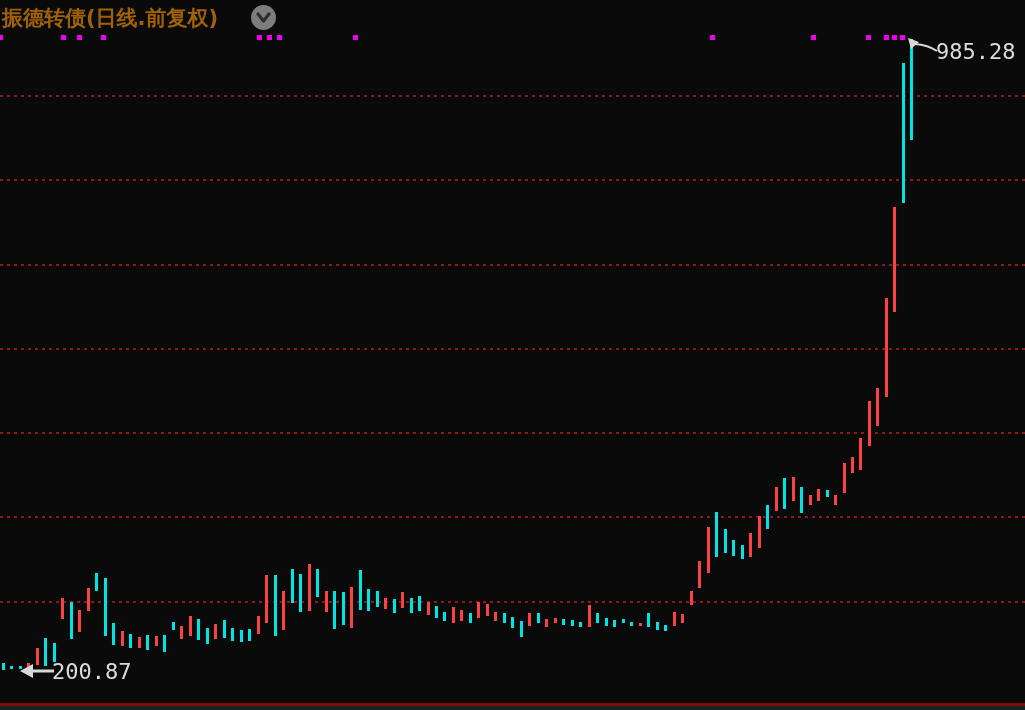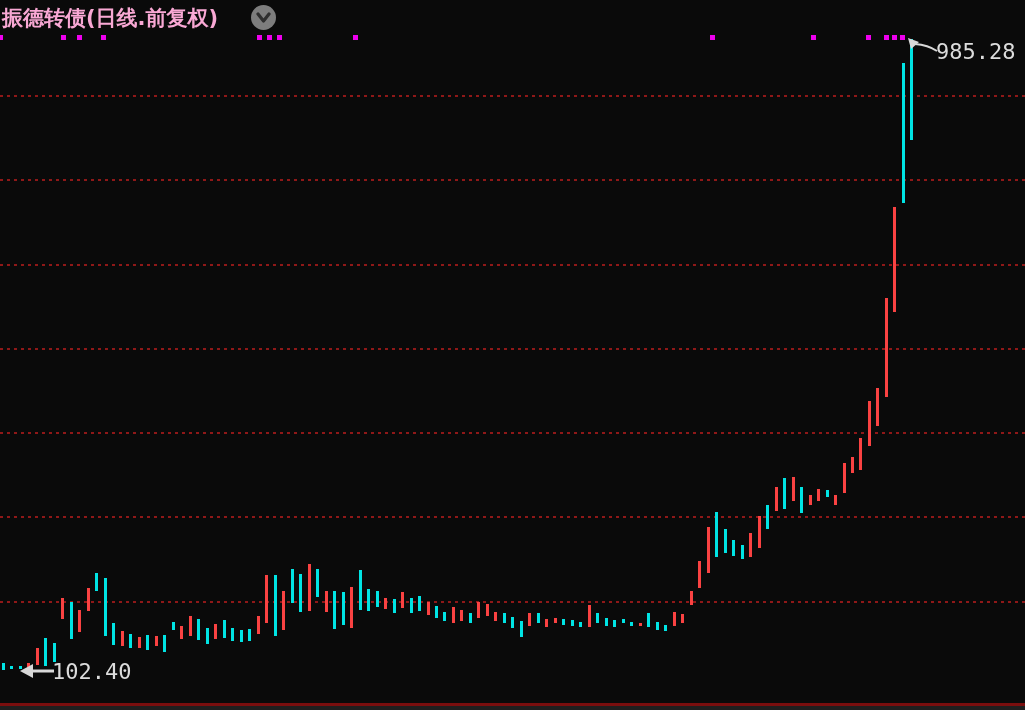--- a/index.html
+++ b/index.html
@@ -2,21 +2,21 @@
 <html><head>
 <meta charset="utf-8">
 <style>
   html,body{margin:0;padding:0;background:#000;}
   .screen{
     position:relative;width:1025px;height:710px;background:#0a0a0a;
     overflow:hidden;font-family:"DejaVu Sans",sans-serif;
   }
   .titlebar{position:absolute;left:0;top:0;width:100%;height:34px;z-index:30;}
   .chart-title{
-    position:absolute;left:2px;top:4px;color:#f9a8d4;font-size:21px;
+    position:absolute;left:2px;top:4px;color:#a16207;font-size:21px;
     font-weight:700;letter-spacing:0px;white-space:nowrap;
   }
   .dd-btn{
     position:absolute;left:251px;top:5px;width:25px;height:25px;border:none;
     border-radius:50%;background:#7d7d7d;cursor:pointer;padding:0;
     display:flex;align-items:center;justify-content:center;
   }
   .chart{position:absolute;left:0;top:0;width:1025px;height:710px;}
   .gridline{
     position:absolute;left:0;width:100%;height:2px;
@@ -191,17 +191,17 @@
     </svg>
   </span>
   <span class="px-label high-label">985.28</span>
 
   <span class="arrow low-arrow">
     <svg width="34" height="16" viewBox="0 0 34 16">
       <line x1="10" y1="8" x2="34" y2="8" stroke="#d8d8d8" stroke-width="3"></line>
       <path d="M0 8 L13 1 L13 15 Z" fill="#d8d8d8"></path>
     </svg>
   </span>
-  <span class="px-label low-label">102.40</span>
+  <span class="px-label low-label">200.87</span>
 
   <div class="bottom-strip"></div>
   <div class="bottom-line"></div>
 </div>
 
 </body></html>

